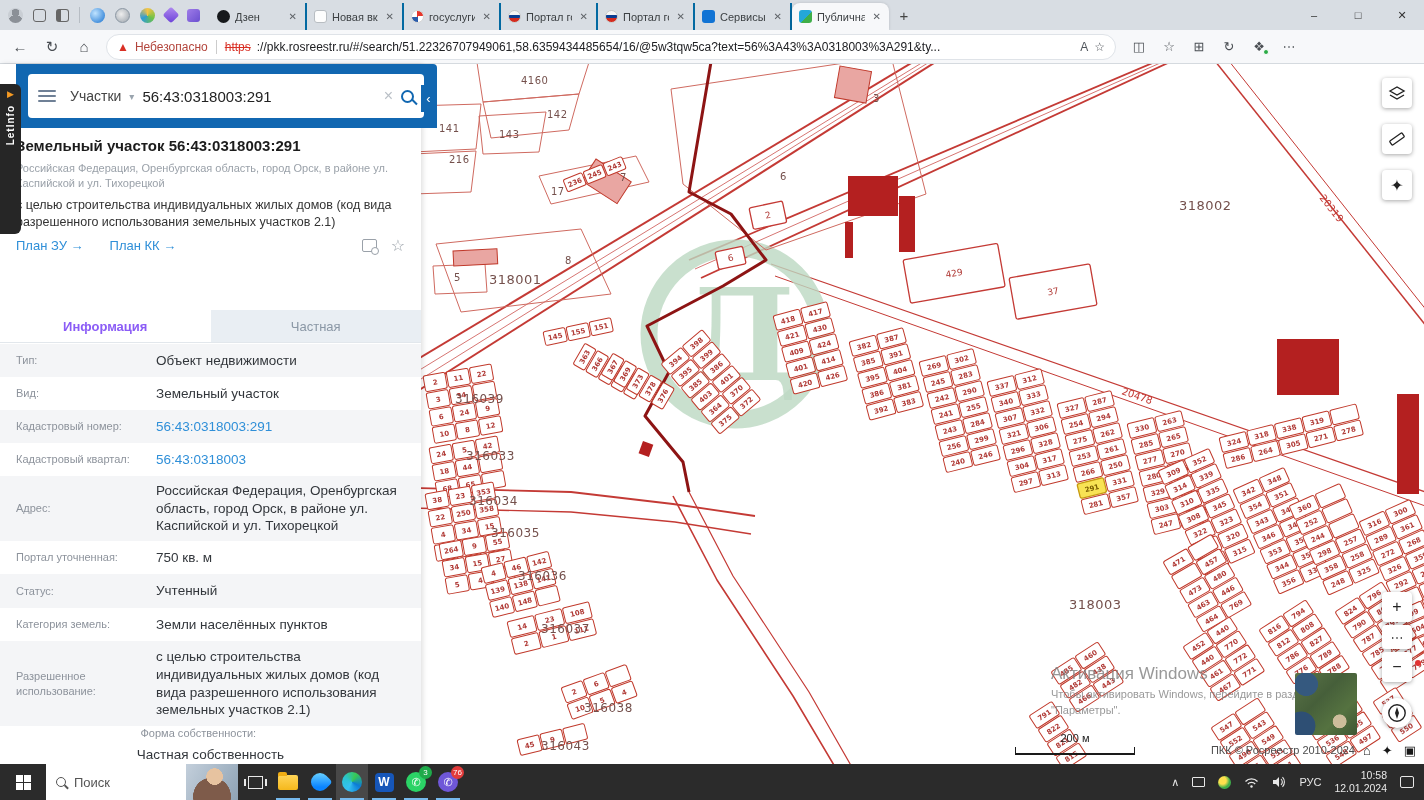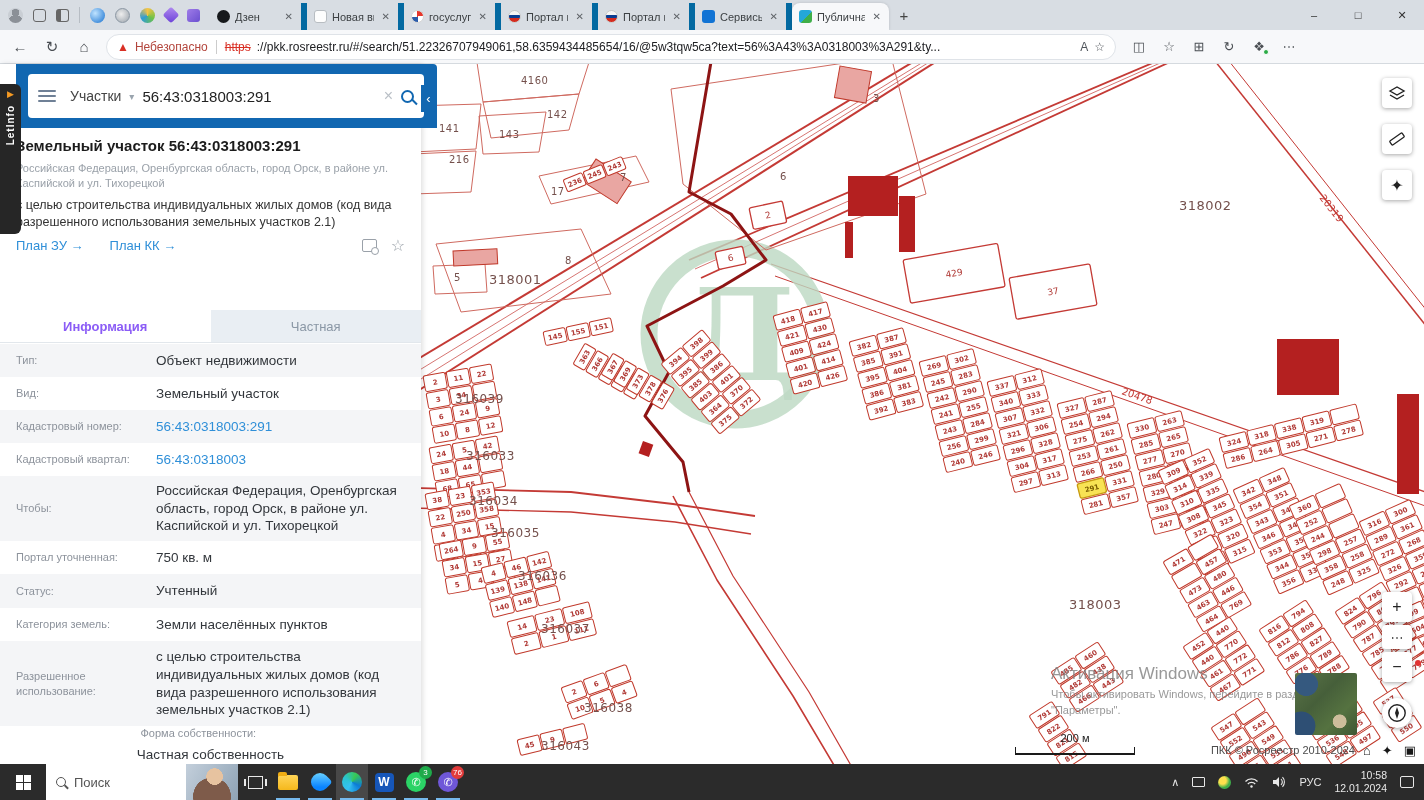--- a/index.html
+++ b/index.html
@@ -8,21 +8,21 @@
   .screen{position:absolute;inset:0;width:1424px;height:800px;overflow:hidden}
 
   
   .tabstrip{position:absolute;left:0;top:0;width:1424px;height:30px;background:#d8dde3;display:flex;align-items:flex-end}
   .pinned{display:flex;align-items:center;gap:10px;height:30px;padding:0 10px 0 8px}
   .pic{width:16px;height:16px;display:inline-flex;align-items:center;justify-content:center;color:#555;font-size:12px}
   .pic-avatar{width:15px;height:15px;border-radius:50%;background:radial-gradient(circle at 50% 32%,#8b9097 0 30%,transparent 31%),radial-gradient(circle at 50% 95%,#8b9097 0 45%,transparent 46%),#c9ced4}
   .pic-dot{width:15px;height:15px;border-radius:50%}
   .pic-sep{width:1px;height:16px;background:#b7bdc4}
   .tabs{display:flex;height:30px;align-items:flex-end}
-  .tab{width:97px;height:27px;display:flex;align-items:center;gap:5px;padding:0 5px 0 7px;font-size:11px;color:#3c4043;border-right:6px solid #0369a1;position:relative}
+  .tab{width:97px;height:27px;display:flex;align-items:center;gap:5px;padding:0 5px 0 7px;font-size:11px;color:#3c4043;border-right:2px solid #0369a1;position:relative}
   .tab.active{background:#f7f8fa;border-radius:8px 8px 0 0;border-right:none;box-shadow:0 0 3px rgba(0,0,0,.15)}
   .tab .tlabel{flex:1;white-space:nowrap;overflow:hidden}
   .tab .tclose{color:#5f6368;font-size:10px;padding:1px 3px;border-radius:3px}
   .fav{width:13px;height:13px;border-radius:3px;flex:none}
   .fav-dzen{border-radius:50%;background:#17191c}
   .fav-newtab{background:#fdfdfd;border:1px solid #b8bdc2}
   .fav-gosuslugi{border-radius:50%;background:conic-gradient(#e7372c 0 25%,#fff 25% 50%,#2a5caa 50% 75%,#fff 75%);border:1px solid #d5d5d5}
   .fav-portal{border-radius:50%;background:linear-gradient(180deg,#f5f5f5 0 34%,#0b3d91 34% 67%,#d52b1e 67%);border:1px solid #c9c9c9}
   .fav-services{background:#1173d4}
   .fav-pkk{background:linear-gradient(135deg,#24a7d8 0 55%,#3fae49 55%)}
@@ -263,21 +263,21 @@
         </div>
         <div class="prow" style="min-height: 33px;">
           <span class="plab">Кадастровый номер:</span>
           <span class="pval link">56:43:0318003:291</span>
         </div>
         <div class="prow" style="min-height: 33px;">
           <span class="plab">Кадастровый квартал:</span>
           <span class="pval link">56:43:0318003</span>
         </div>
         <div class="prow" style="min-height: 65px;">
-          <span class="plab">Чтобы:</span>
+          <span class="plab">Адрес:</span>
           <span class="pval">Российская Федерация, Оренбургская область, город Орск, в районе ул. Каспийской и ул. Тихорецкой</span>
         </div>
         <div class="prow" style="min-height: 33px;">
           <span class="plab">Портал уточненная:</span>
           <span class="pval">750 кв. м</span>
         </div>
         <div class="prow" style="min-height: 34px;">
           <span class="plab">Статус:</span>
           <span class="pval">Учтенный</span>
         </div>

